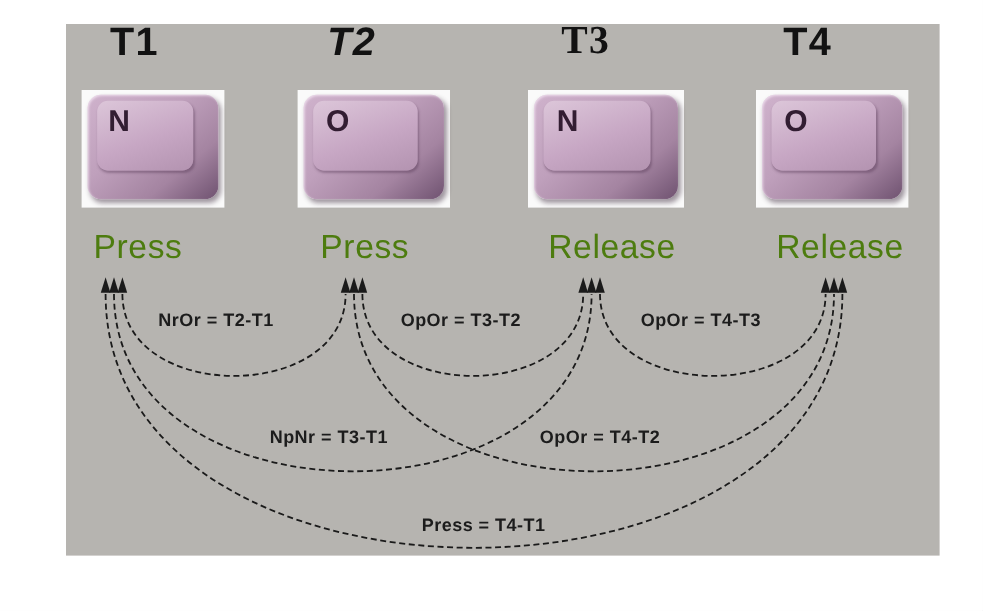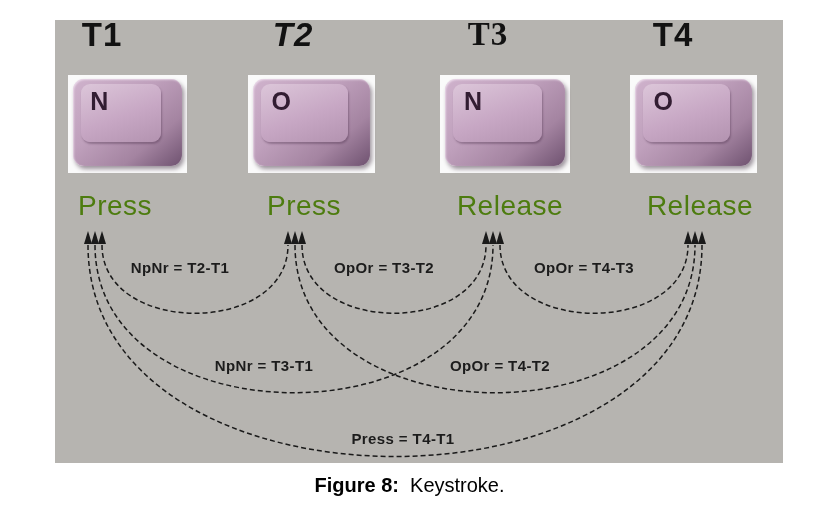--- a/index.html
+++ b/index.html
@@ -41,21 +41,21 @@
     font-size:20px;color:#000;
   }
   .caption .cap-bold{font-weight:700;}
 </style>
 </head>
 <body>
 
 <div class="page">
   <div class="panel" id="panel" style="background: rgb(182, 180, 176);"></div>
   <div id="columns">
-      <div class="tlabel" style="left: 102px;">T1</div>
+      <div class="tlabel" style="left: 112px;">T1</div>
       <div class="tile" style="left: 68px; width: 119px; background: rgb(250, 250, 250);">
         <div class="cap">
           <div class="capface">
             <span class="keyletter">N</span>
           </div>
         </div>
       </div>
       <div class="action" style="left: 115px;">Press</div>
       <div class="tlabel" style="left: 293px; font-style: italic;">T2</div>
       <div class="tile" style="left: 248px; width: 127px; background: rgb(250, 250, 250);">
@@ -99,24 +99,20 @@
       <polygon points="691,244 699,244 695,231" fill="#1a1a1a"></polygon>
       <polygon points="698,244 706,244 702,231" fill="#1a1a1a"></polygon>
       <path d="M 102,245 C 102,336 288,336 288,245" fill="none" stroke="#1a1a1a" stroke-width="1.5" stroke-dasharray="5 3"></path>
       <path d="M 302,245 C 302,336 486,336 486,245" fill="none" stroke="#1a1a1a" stroke-width="1.5" stroke-dasharray="5 3"></path>
       <path d="M 500,245 C 500,336 688,336 688,245" fill="none" stroke="#1a1a1a" stroke-width="1.5" stroke-dasharray="5 3"></path>
       <path d="M 95,245 C 95,442 493,442 493,245" fill="none" stroke="#1a1a1a" stroke-width="1.5" stroke-dasharray="5 3"></path>
       <path d="M 295,245 C 295,442 695,442 695,245" fill="none" stroke="#1a1a1a" stroke-width="1.5" stroke-dasharray="5 3"></path>
       <path d="M 88,245 C 88,527 702,527 702,245" fill="none" stroke="#1a1a1a" stroke-width="1.5" stroke-dasharray="5 3"></path>
     </svg>
   <div id="arclabels">
-      <div class="arc-label" style="left: 180px; top: 267px;">NpNr = T2-T1</div>
+      <div class="arc-label" style="left: 180px; top: 267px;">NrOr = T2-T1</div>
       <div class="arc-label" style="left: 384px; top: 267px;">OpOr = T3-T2</div>
       <div class="arc-label" style="left: 584px; top: 267px;">OpOr = T4-T3</div>
-      <div class="arc-label" style="left: 264px; top: 365px;">NpNr = T3-T1</div>
+      <div class="arc-label" style="left: 274px; top: 365px;">NpNr = T3-T1</div>
       <div class="arc-label" style="left: 500px; top: 365px;">OpOr = T4-T2</div>
       <div class="arc-label" style="left: 403px; top: 438px;">Press = T4-T1</div>
     </div>
-  <div class="caption">
-    <span class="cap-bold">Figure 8:</span>
-    <span>&nbsp;<span>Keystroke.</span></span>
-  </div>
 </div>
 
 </body></html>

